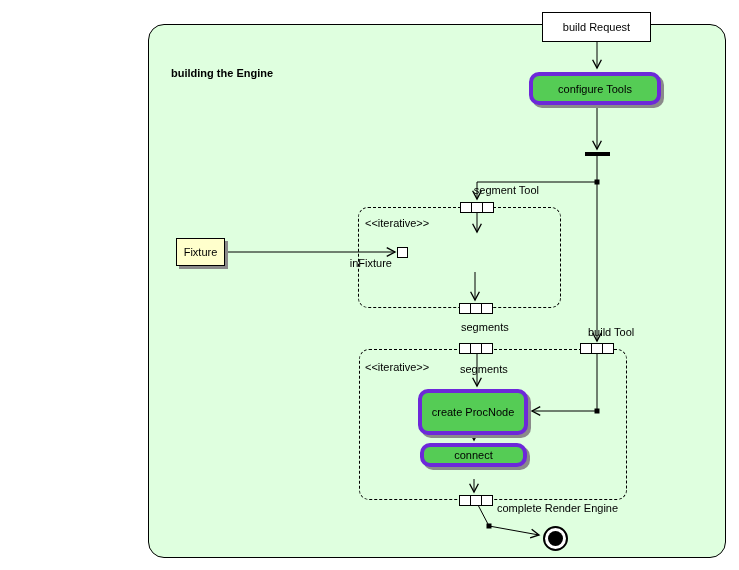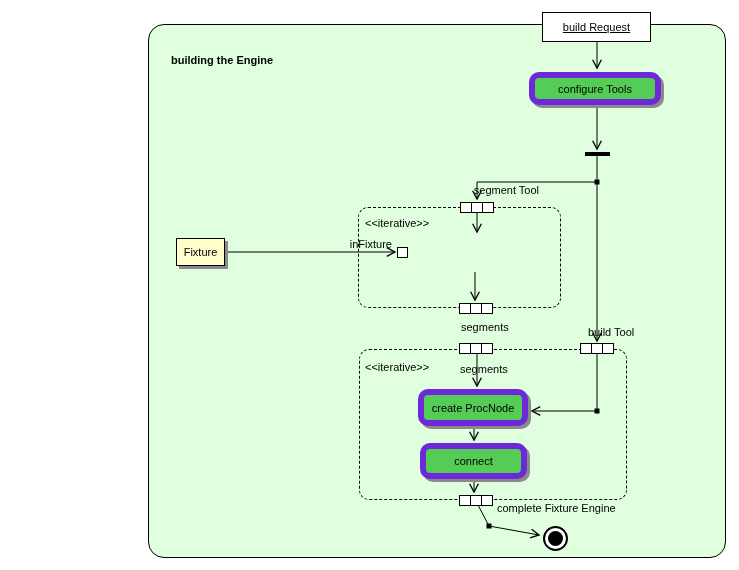--- a/index.html
+++ b/index.html
@@ -18,21 +18,21 @@
   .objnode{
     background:var(--canvas_white,#fff);
     border:1px solid #000;
     display:flex;align-items:center;justify-content:center;
     white-space:nowrap;box-sizing:border-box;
   }
   .objnode.shadowed{box-shadow:3px 3px 0 var(--shadow_gray,#8a8a8a);}
   .yellow{background:var(--object_yellow,#ffffcc);}
   .action{
     background:var(--action_green,#55cc55);
-    border:6px solid #6d28d9;border-radius:10px;
+    border:4px solid #6d28d9;border-radius:10px;
     box-shadow:3px 3px 0 var(--shadow_gray,#8a8a8a);
     display:flex;align-items:center;justify-content:center;
     white-space:nowrap;box-sizing:border-box;
   }
   .region{
     border:1px dashed #000;border-radius:10px;box-sizing:border-box;
     background:transparent;
   }
   .exp{
     background:var(--canvas_white,#fff);
@@ -40,37 +40,37 @@
     display:flex;
   }
   .exp span{flex:1;}
   .exp span + span{border-left:1px solid #000;}
   .pin{
     background:var(--canvas_white,#fff);
     border:1px solid #000;box-sizing:border-box;
   }
   .lbl{position:absolute;white-space:nowrap;line-height:12px;}
   .lbl.center{text-align:right;}
-  .lbl.right{text-align:right;}
+  .lbl.right{text-align:right;margin-top:19px;}
   .forkbar{background:#000;}
   .final{
     border:2px solid #000;border-radius:50%;box-sizing:border-box;
     background:var(--canvas_white,#fff);
     display:flex;align-items:center;justify-content:center;
   }
   .final .dot{width:15px;height:15px;border-radius:50%;background:#000;}
   svg.wires{position:absolute;left:0;top:0;pointer-events:none;}
 </style>
 </head>
 <body>
 
 <div id="stage">
 
   <div class="abs frame" style="left:148px;top:24px;width:576px;height:532px;"></div>
-  <div class="lbl frame-title" style="left:171px;top:54px;">building the Engine</div>
+  <div class="lbl frame-title" style="left:171px;top:67px;">building the Engine</div>
 
   <div class="abs region" style="left:358px;top:207px;width:203px;height:101px;"></div>
   <div class="lbl" style="left:365px;top:217px;">&lt;&lt;iterative&gt;&gt;</div>
 
   <div class="abs region" style="left:359px;top:349px;width:268px;height:151px;"></div>
   <div class="lbl" style="left:365px;top:361px;">&lt;&lt;iterative&gt;&gt;</div>
 
   <svg class="wires" width="739" height="570" viewBox="0 0 739 570">
     <defs>
       <marker id="arrow" viewBox="0 0 10 10" refX="8.5" refY="5" markerWidth="11" markerHeight="11" markerUnits="userSpaceOnUse" orient="auto">
@@ -91,21 +91,21 @@
       <line x1="474" y1="479" x2="474" y2="492" marker-end="url(#arrow)"></line>
       <polyline points="478,505 489,526 539,535" marker-end="url(#arrow)"></polyline>
     </g>
     <g fill="#000" stroke="none">
       <rect x="594.5" y="179.5" width="5" height="5"></rect>
       <rect x="594.5" y="408.5" width="5" height="5"></rect>
       <rect x="486.5" y="523.5" width="5" height="5"></rect>
     </g>
   </svg>
 
-  <div class="abs objnode" style="left:542px;top:12px;width:109px;height:30px;text-decoration:underline;">
+  <div class="abs objnode" style="left:542px;top:12px;width:109px;height:30px;">
     <span>build Request</span>
   </div>
 
   <div class="abs action" style="left:529px;top:72px;width:132px;height:33px;">
     <span>configure Tools</span>
   </div>
 
   <div class="abs forkbar" style="left:585px;top:152px;width:25px;height:4px;"></div>
 
   <div class="lbl center" style="left:449px;top:184px;width:90px;">segment Tool</div>
@@ -135,32 +135,32 @@
       <span></span>
       <span></span>
     </div>
   <div class="abs exp" style="left:580px;top:343px;width:34px;height:11px;">
       <span></span>
       <span></span>
       <span></span>
     </div>
   <div class="lbl" style="left:460px;top:363px;">segments</div>
 
-  <div class="abs action" style="left:418px;top:389px;width:110px;height:37px;">
+  <div class="abs action" style="left:418px;top:389px;width:110px;height:46px;">
     <span>create ProcNode</span>
   </div>
 
-  <div class="abs action" style="left:420px;top:443px;width:107px;height:36px;">
+  <div class="abs action" style="left:420px;top:443px;width:107px;height:24px;">
     <span>connect</span>
   </div>
 
   <div class="abs exp" style="left:459px;top:495px;width:34px;height:11px;">
       <span></span>
       <span></span>
       <span></span>
     </div>
-  <div class="lbl" style="left:497px;top:502px;">complete Fixture Engine</div>
+  <div class="lbl" style="left:497px;top:502px;">complete Render Engine</div>
 
   <div class="abs final" style="left:543px;top:526px;width:25px;height:25px;">
     <div class="dot"></div>
   </div>
 
 </div>
 
 </body></html>

